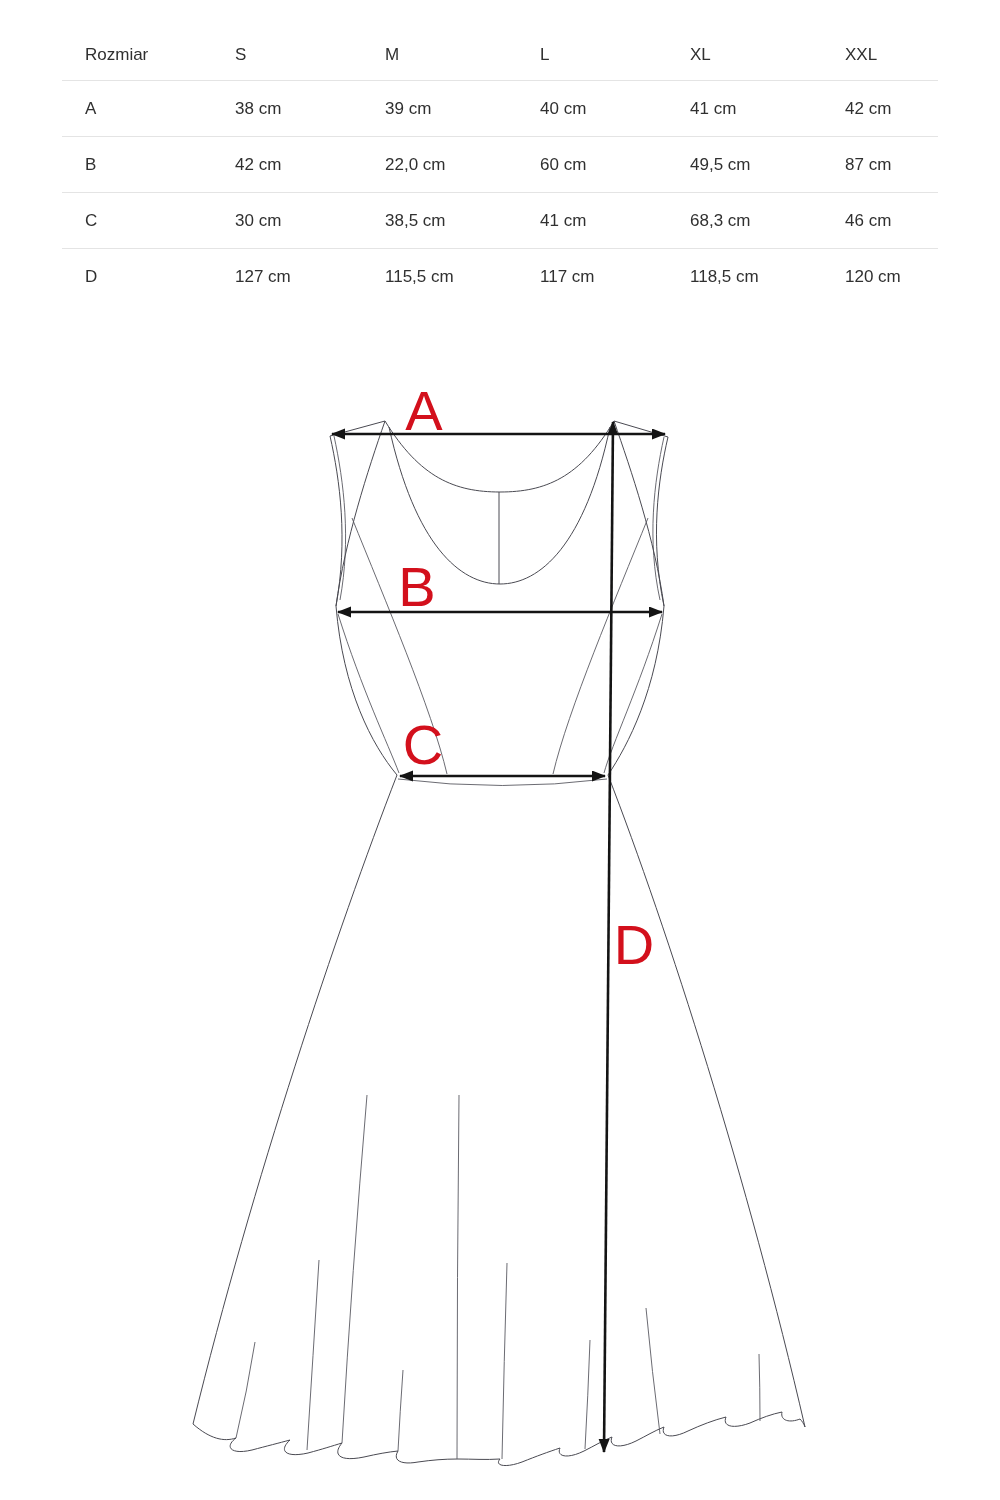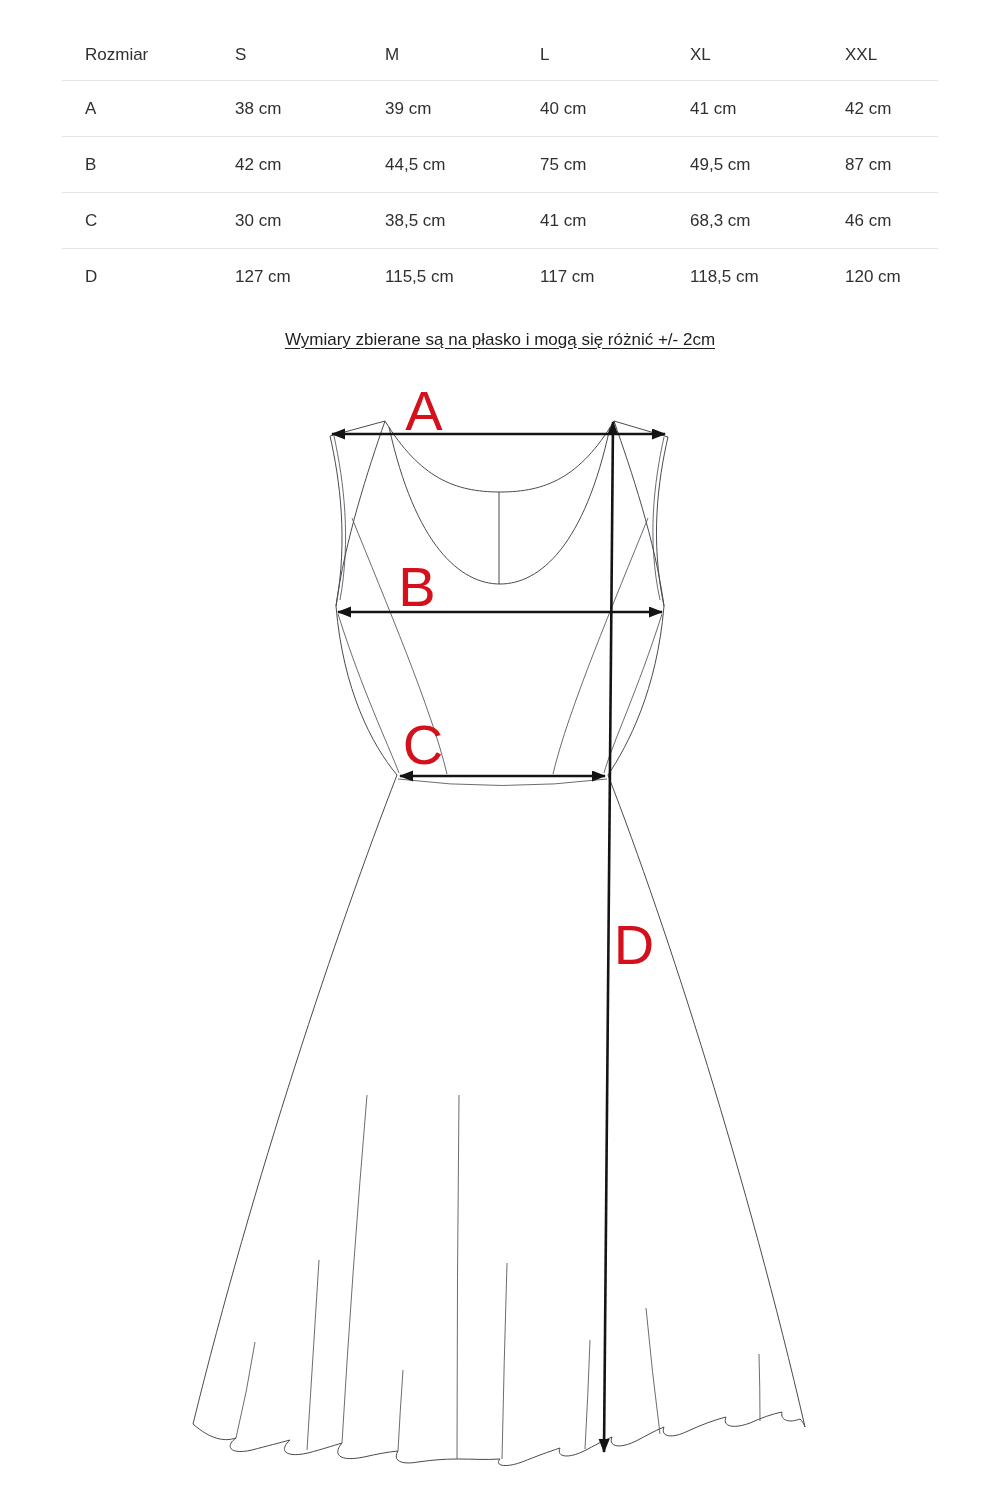--- a/index.html
+++ b/index.html
@@ -61,22 +61,22 @@
           <td class="c0">A</td>
           <td>38 cm</td>
           <td>39 cm</td>
           <td>40 cm</td>
           <td>41 cm</td>
           <td>42 cm</td>
         </tr>
         <tr>
           <td class="c0">B</td>
           <td>42 cm</td>
-          <td>44,5 cm</td>
-          <td>75 cm</td>
+          <td>22,0 cm</td>
+          <td>60 cm</td>
           <td>49,5 cm</td>
           <td>87 cm</td>
         </tr>
         <tr>
           <td class="c0">C</td>
           <td>30 cm</td>
           <td>38,5 cm</td>
           <td>41 cm</td>
           <td>68,3 cm</td>
           <td>46 cm</td>
@@ -86,21 +86,20 @@
           <td>127 cm</td>
           <td>115,5 cm</td>
           <td>117 cm</td>
           <td>118,5 cm</td>
           <td>120 cm</td>
         </tr>
       </tbody>
     </table>
   </div>
 
-  <div class="note">Wymiary zbierane są na płasko i mogą się różnić +/- 2cm</div>
 
   <svg class="diagram" width="1000" height="1500" viewBox="0 0 1000 1500">
     <defs>
       <marker id="ah" markerUnits="userSpaceOnUse" markerWidth="16" markerHeight="14" refX="13" refY="5.5" orient="auto-start-reverse">
         <path d="M0,0 L14,5.5 L0,11 Z" fill="#141414"></path>
       </marker>
     </defs>
 
     <g>
 

